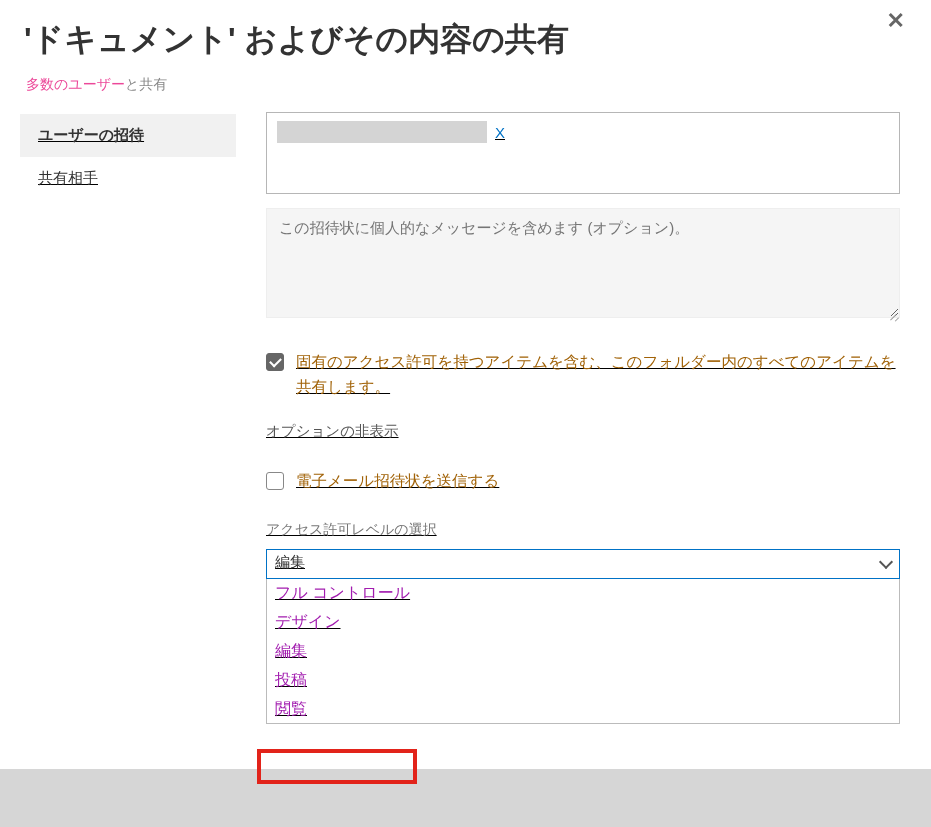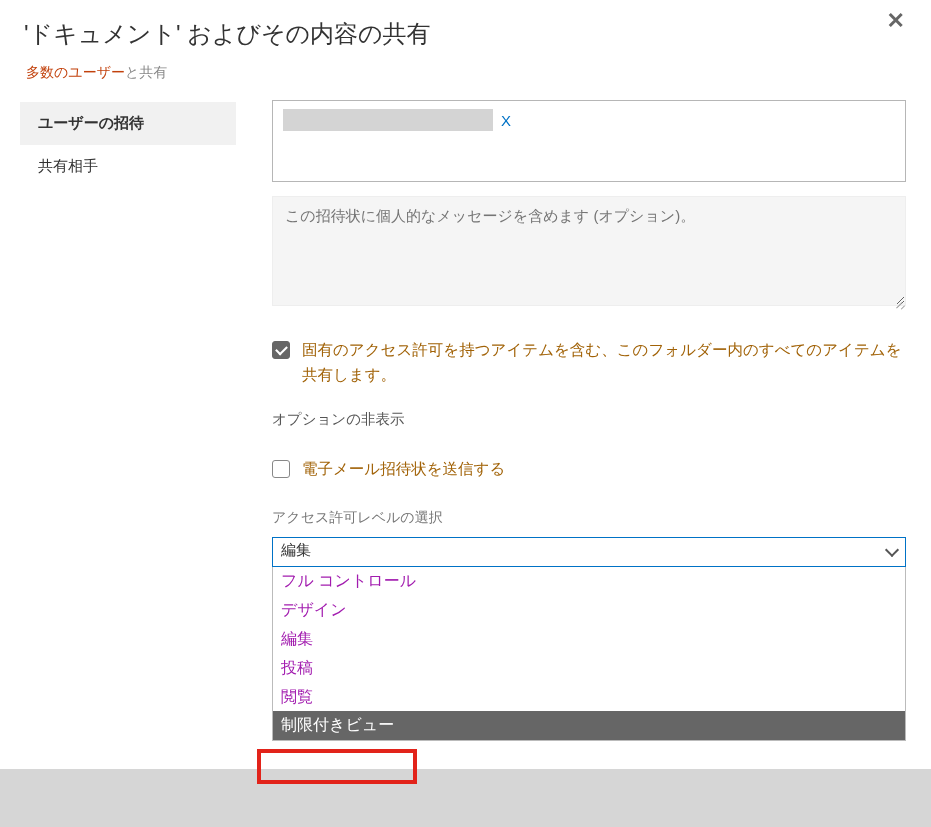--- a/index.html
+++ b/index.html
@@ -14,42 +14,43 @@
     .dialog {
       padding: 10px 20px 0 20px;
       background: #fff;
     }
     .dialog-header {
       display: flex;
       align-items: flex-start;
       justify-content: space-between;
     }
     .dialog-title {
-      font-size: 24px;
-      font-weight: 400;
+      font-size: 32px;
+      font-weight: 700;
       color: #333;
       padding: 8px 0 10px 4px;
     }
     .close-btn {
       font-size: 22px;
       color: #666;
       cursor: pointer;
       padding: 0 6px;
       font-weight: bold;
       line-height: 1;
     }
     .breadcrumb {
       padding: 4px 0 14px 6px;
       font-size: 14px;
     }
-    .breadcrumb .link { color: #c2410c; cursor: pointer; text-align: center; }
+    .breadcrumb .link { color: #ec4899; cursor: pointer; text-align: center; }
     .breadcrumb .plain { color: #888; }
     .body-area {
       display: flex;
-      gap: 10px;
+      gap: 4px;
+      text-decoration: underline;
     }
     .sidebar {
       width: 216px;
       flex-shrink: 0;
       padding-top: 6px;
     }
     .sidebar-item {
       padding: 12px 18px;
       font-size: 15px;
       color: #333;
@@ -266,21 +267,20 @@
       <div class="select-wrap">
         <div class="select-display">
           <span>編集</span>
         </div>
         <div class="dropdown">
           <div class="dropdown-option">フル コントロール</div>
           <div class="dropdown-option">デザイン</div>
           <div class="dropdown-option">編集</div>
           <div class="dropdown-option">投稿</div>
           <div class="dropdown-option">閲覧</div>
-          <div class="dropdown-option highlighted" id="hl-opt">制限付きビュー</div>
         </div>
       </div>
 
     </div>
   </div>
 </div>
 
 <div class="footer-bar"></div>
 <div class="highlight-ring" id="ring" style="left: 257px; top: 749.375px; width: 160px; height: 34.7969px;"></div>
 

